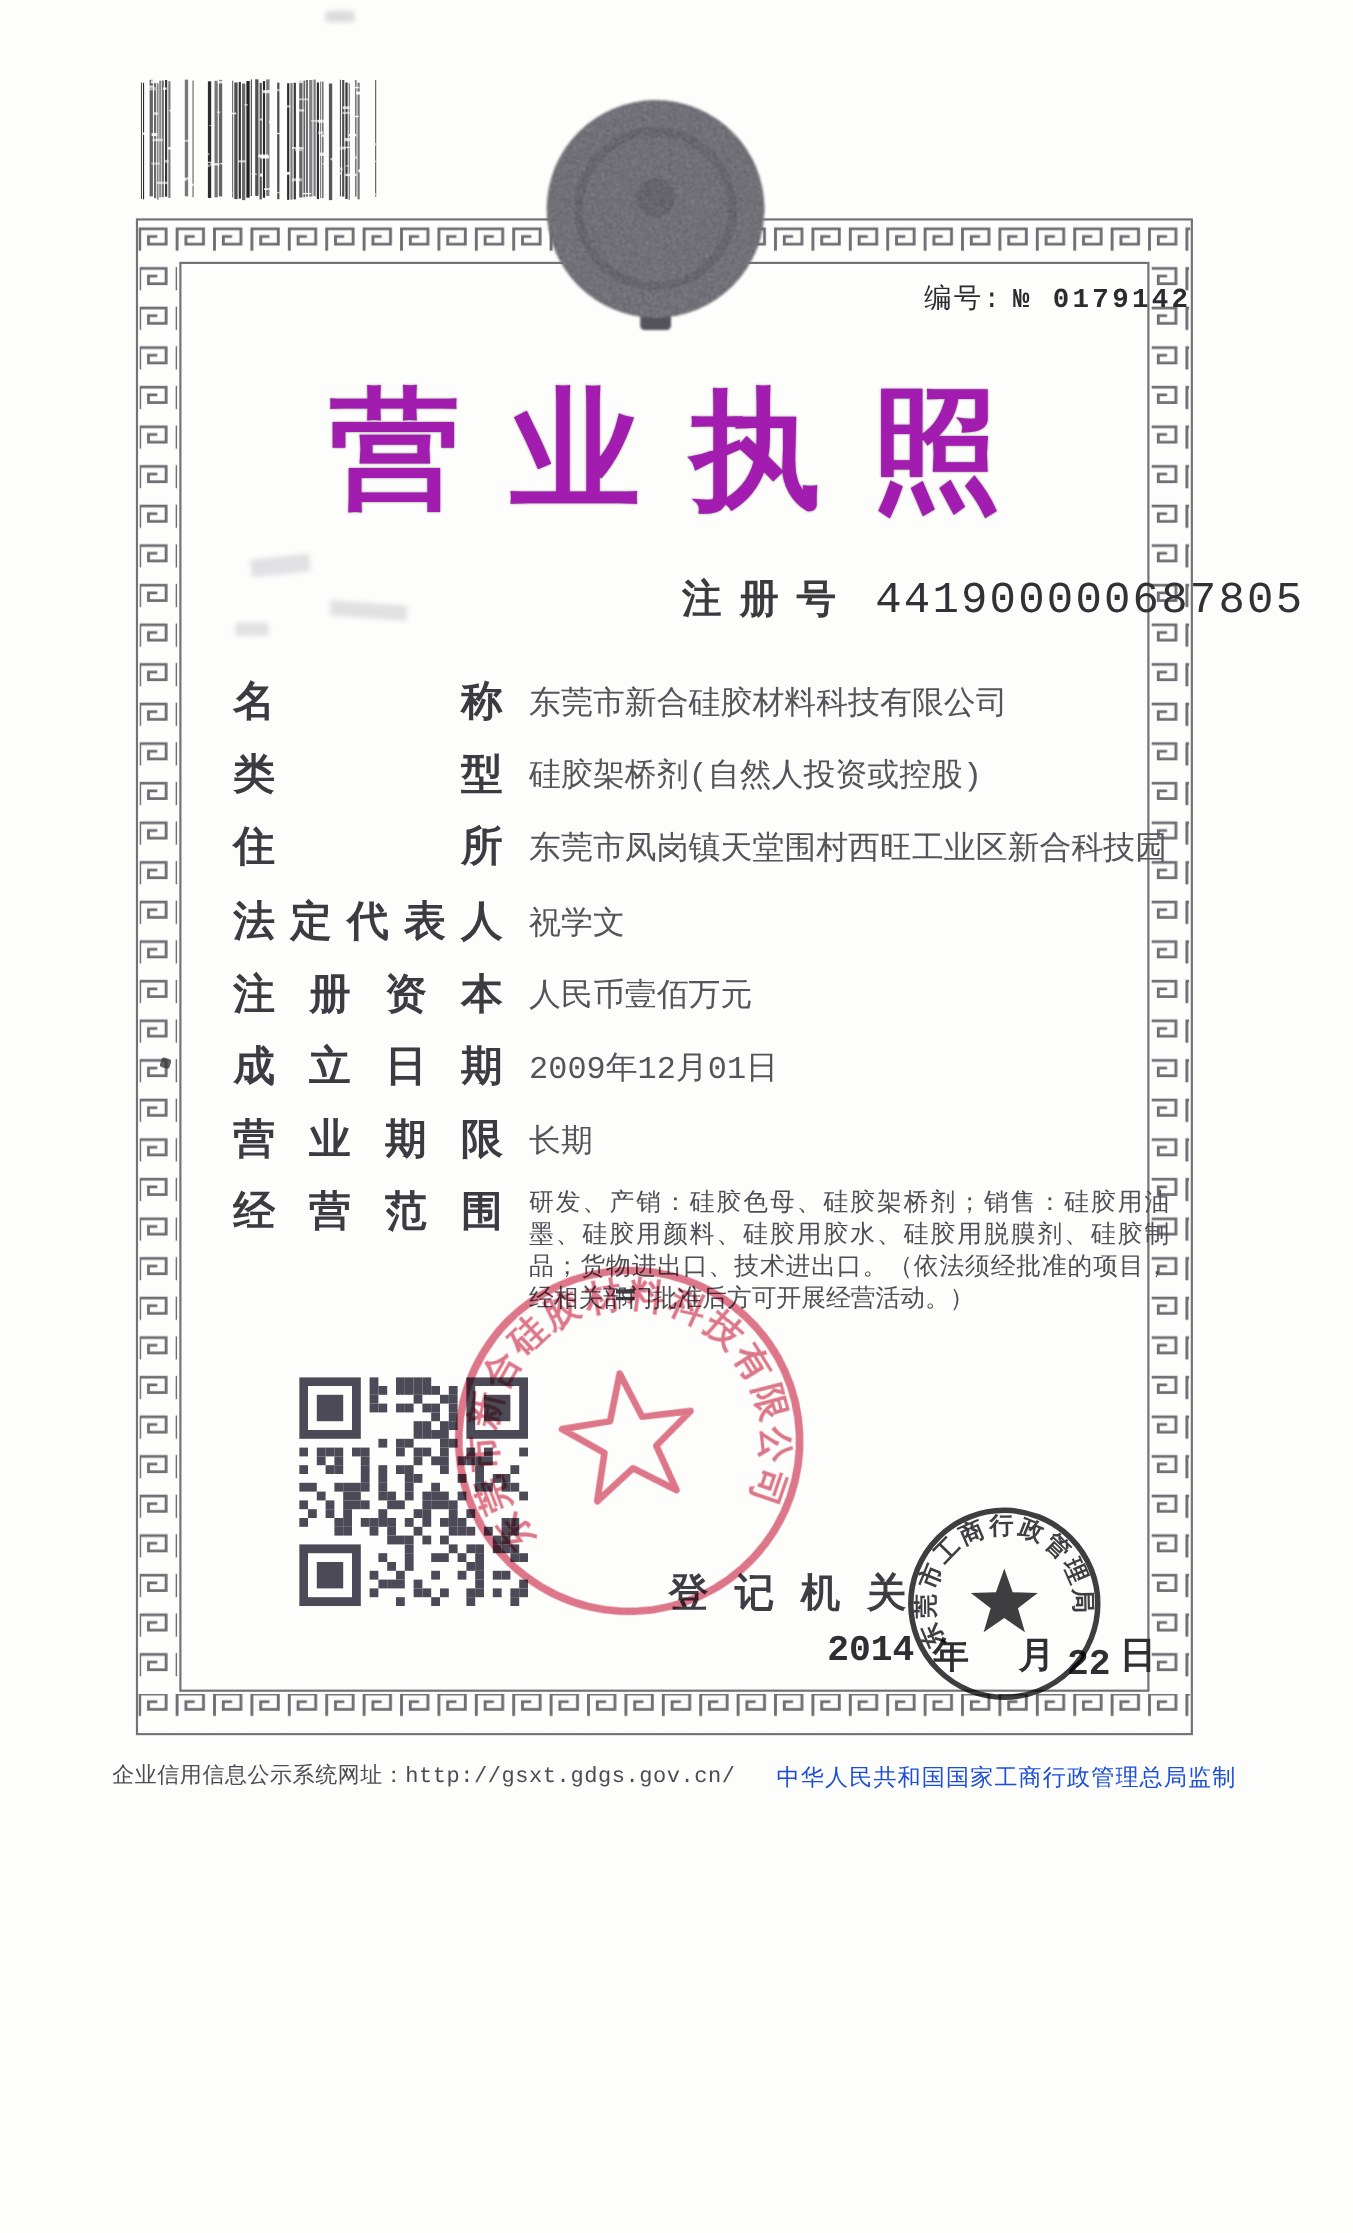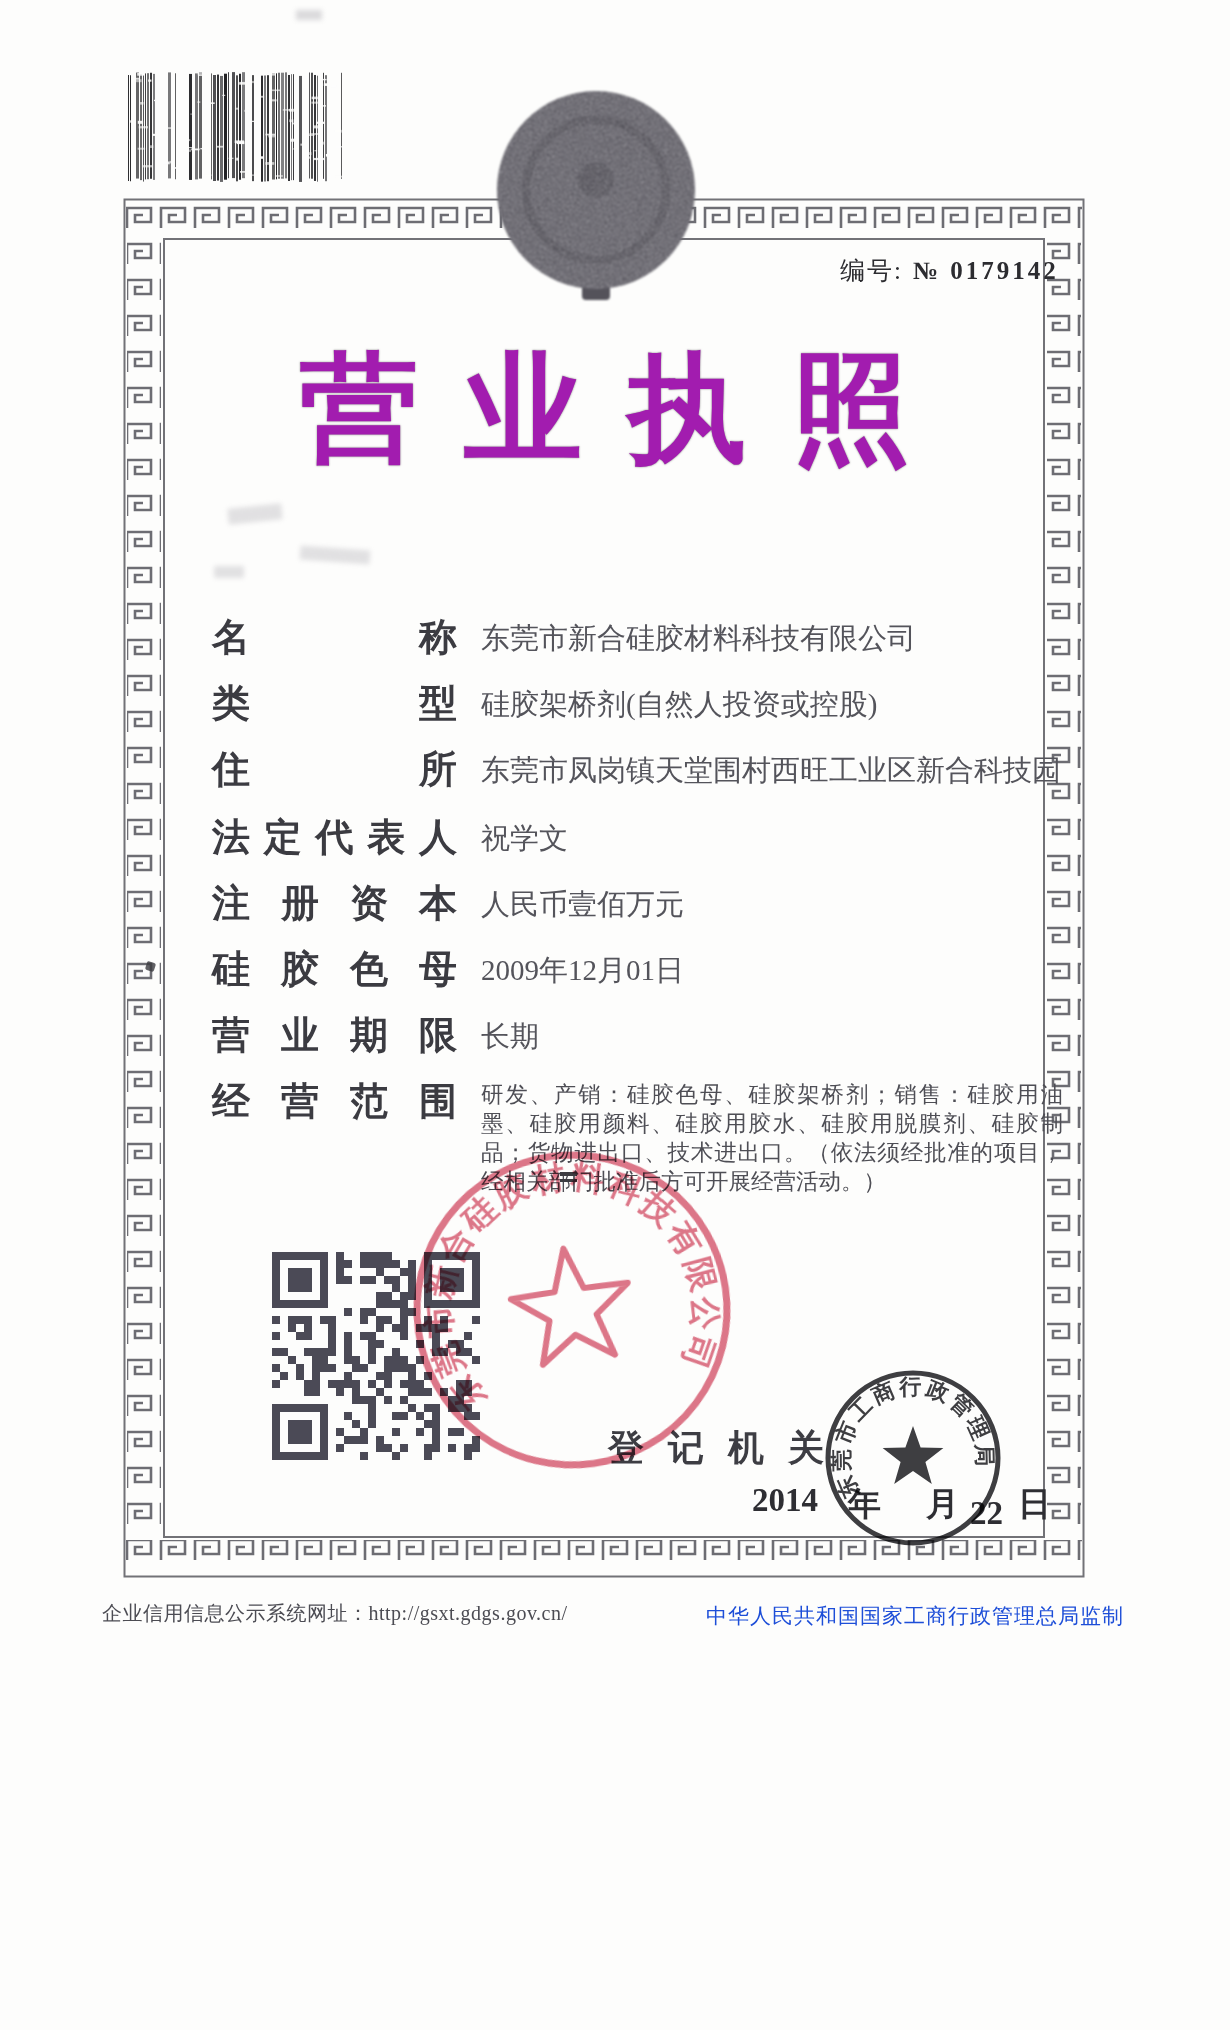--- a/index.html
+++ b/index.html
@@ -1,17 +1,17 @@
 <!DOCTYPE html>
 <html><head>
 <meta charset="utf-8">
 <style>
   html,body{margin:0;padding:0;background:#ffffff;}
   .page{position:relative;width:1230px;height:2030px;background:#fdfdfc;overflow:hidden;
-        font-family:Liberation Serif, serif;color:#2f2f33;}
+        font-family:Liberation Mono, monospace;color:#2f2f33;}
 
   
   .barcode{position:absolute;left:128px;top:66px;width:214px;height:122px;z-index:3;filter:blur(.4px);}
 
   
   .emblem{position:absolute;left:490px;top:84px;z-index:4;filter:blur(.8px);}
 
   
   .frame{position:absolute;left:123px;top:198px;z-index:1;opacity:.82;}
 
@@ -237,38 +237,42 @@
     <rect x="92" y="196" width="28" height="20" rx="4" fill="#54525a"></rect>
     <circle cx="106" cy="106" r="99" filter="url(#nz)" opacity="0.6"></circle>
   </svg>
 
   <div class="serial">
     <span>编号:</span><span class="no">№ 0179142</span>
   </div>
 
   <h1 class="title">营业执照</h1>
 
+  <div class="regline">
+    <span class="rlabel">注册号</span>
+    <span class="rno">441900000687805</span>
+  </div>
 
   <div class="row row1">
     <span class="flabel">名称</span><span class="fvalue">东莞市新合硅胶材料科技有限公司</span>
   </div>
   <div class="row row2">
     <span class="flabel">类型</span><span class="fvalue">硅胶架桥剂(自然人投资或控股)</span>
   </div>
   <div class="row row3">
     <span class="flabel">住所</span><span class="fvalue">东莞市凤岗镇天堂围村西旺工业区新合科技园</span>
   </div>
   <div class="row row4">
     <span class="flabel">法定代表人</span><span class="fvalue">祝学文</span>
   </div>
   <div class="row row5">
     <span class="flabel">注册资本</span><span class="fvalue">人民币壹佰万元</span>
   </div>
   <div class="row row6">
-    <span class="flabel">硅胶色母</span><span class="fvalue">2009年12月01日</span>
+    <span class="flabel">成立日期</span><span class="fvalue">2009年12月01日</span>
   </div>
   <div class="row row7">
     <span class="flabel">营业期限</span><span class="fvalue">长期</span>
   </div>
   <div class="row row8">
     <span class="flabel">经营范围</span><span class="fvalue">研发、产销：硅胶色母、硅胶架桥剂；销售：硅胶用油墨、硅胶用颜料、硅胶用胶水、硅胶用脱膜剂、硅胶制品；货物进出口、技术进出口。（依法须经批准的项目，经相关部门批准后方可开展经营活动。）</span>
   </div>
 
   <div class="smudge sm1"></div>
   <div class="smudge sm2"></div>

